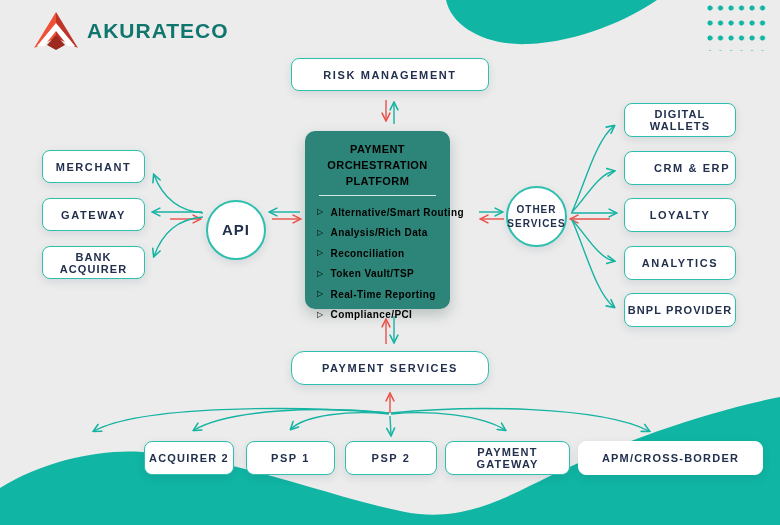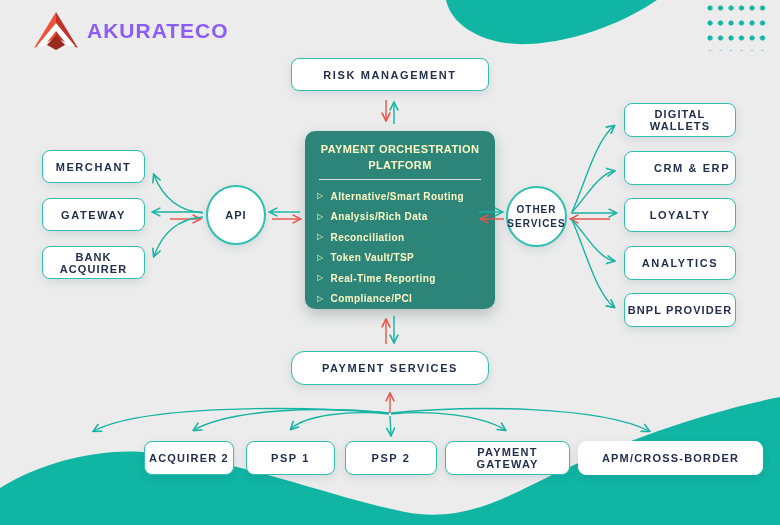--- a/index.html
+++ b/index.html
@@ -13,32 +13,32 @@
   }
   *{margin:0;padding:0;box-sizing:border-box;}
   html,body{width:780px;height:525px;overflow:hidden;}
   body{background:var(--bg);font-family:"Liberation Sans","DejaVu Sans",sans-serif;position:relative;}
   .stage{position:absolute;inset:0;width:780px;height:525px;}
   .bg-svg{position:absolute;left:0;top:0;pointer-events:none;}
   .dots{position:absolute;left:707px;top:5px;width:63px;height:46px;
     background-image:radial-gradient(circle at 3px 3px,var(--teal) 2.2px,transparent 2.9px);
     background-size:10.5px 15px;background-repeat:repeat;}
   .logo{position:absolute;left:34px;top:11px;display:flex;align-items:center;gap:9px;}
-  .logo-text{font-size:21px;font-weight:bold;color:#8b5cf6;letter-spacing:1px;}
+  .logo-text{font-size:21px;font-weight:bold;color:#0f766e;letter-spacing:1px;}
   .node{position:absolute;background:#fff;border:1.4px solid var(--teal-border);border-radius:8px;
     display:flex;align-items:center;justify-content:center;text-align:center;
     font-size:11px;font-weight:bold;color:var(--navy);letter-spacing:1.6px;
     box-shadow:0 3px 8px rgba(50,70,100,.13);}
   .node.on-blob{border-color:#ffffff;}
   .circle{position:absolute;background:#fff;border:2px solid var(--teal-border);border-radius:50%;
     display:flex;align-items:center;justify-content:center;text-align:center;
     font-size:10px;font-weight:bold;color:var(--navy);letter-spacing:1px;line-height:1.35;
     box-shadow:0 3px 8px rgba(50,70,100,.13);}
-  .platform{position:absolute;left:305px;top:131px;width:190px;height:178px;background:var(--green);
-    border-radius:10px;box-shadow:0 6px 14px rgba(30,70,60,.25);padding:11px 12px 8px 12px;color:#fef9c3;}
+  .platform{position:absolute;left:305px;top:131px;width:145px;height:178px;background:var(--green);
+    border-radius:10px;box-shadow:0 6px 14px rgba(30,70,60,.25);padding:11px 12px 8px 12px;color:#000000;}
   .platform-title{font-size:11px;font-weight:bold;text-align:center;letter-spacing:.4px;line-height:1.45;}
   .platform-rule{border-bottom:1px solid rgba(255,255,255,.8);margin:5px 2px 6px 2px;}
   .pitem{display:flex;align-items:center;gap:7px;height:20.5px;font-size:10px;font-weight:bold;letter-spacing:.4px;white-space:nowrap;}
   .tri{font-size:8px;line-height:1;transform:translateY(-0.5px);}
   svg{display:block;}
 </style>
 </head>
 <body>
 
 <div class="stage">
@@ -89,21 +89,21 @@
     <div class="pitem">
         <span class="tri">▷</span>
         <span>Real-Time Reporting</span>
       </div>
     <div class="pitem">
         <span class="tri">▷</span>
         <span>Compliance/PCI</span>
       </div>
   </div>
 
-  <div class="circle" style="left:206px;top:185px;width:60px;height:60px;font-size:11px;">
+  <div class="circle" style="left:206px;top:200px;width:60px;height:60px;font-size:15px;">
     <span>API</span>
   </div>
   <div class="circle" style="left:506px;top:186px;width:61px;height:61px;padding:0 6px;">
     <span>OTHER SERVICES</span>
   </div>
 
   <div class="node" style="left:42px;top:150px;width:103px;height:33px;">
     <span>MERCHANT</span>
   </div>
   <div class="node" style="left:42px;top:198px;width:103px;height:33px;">

